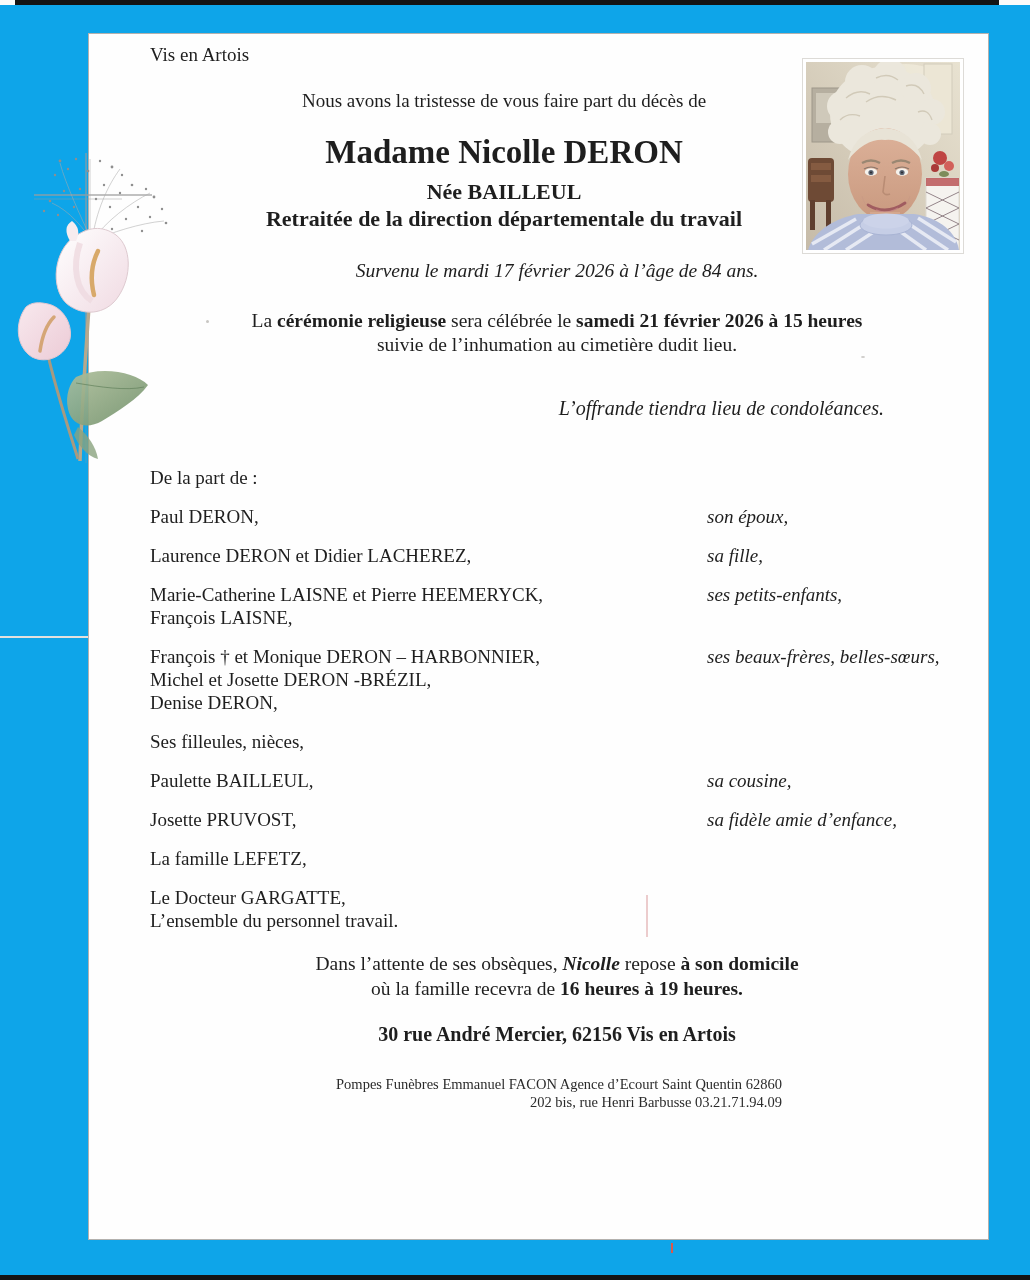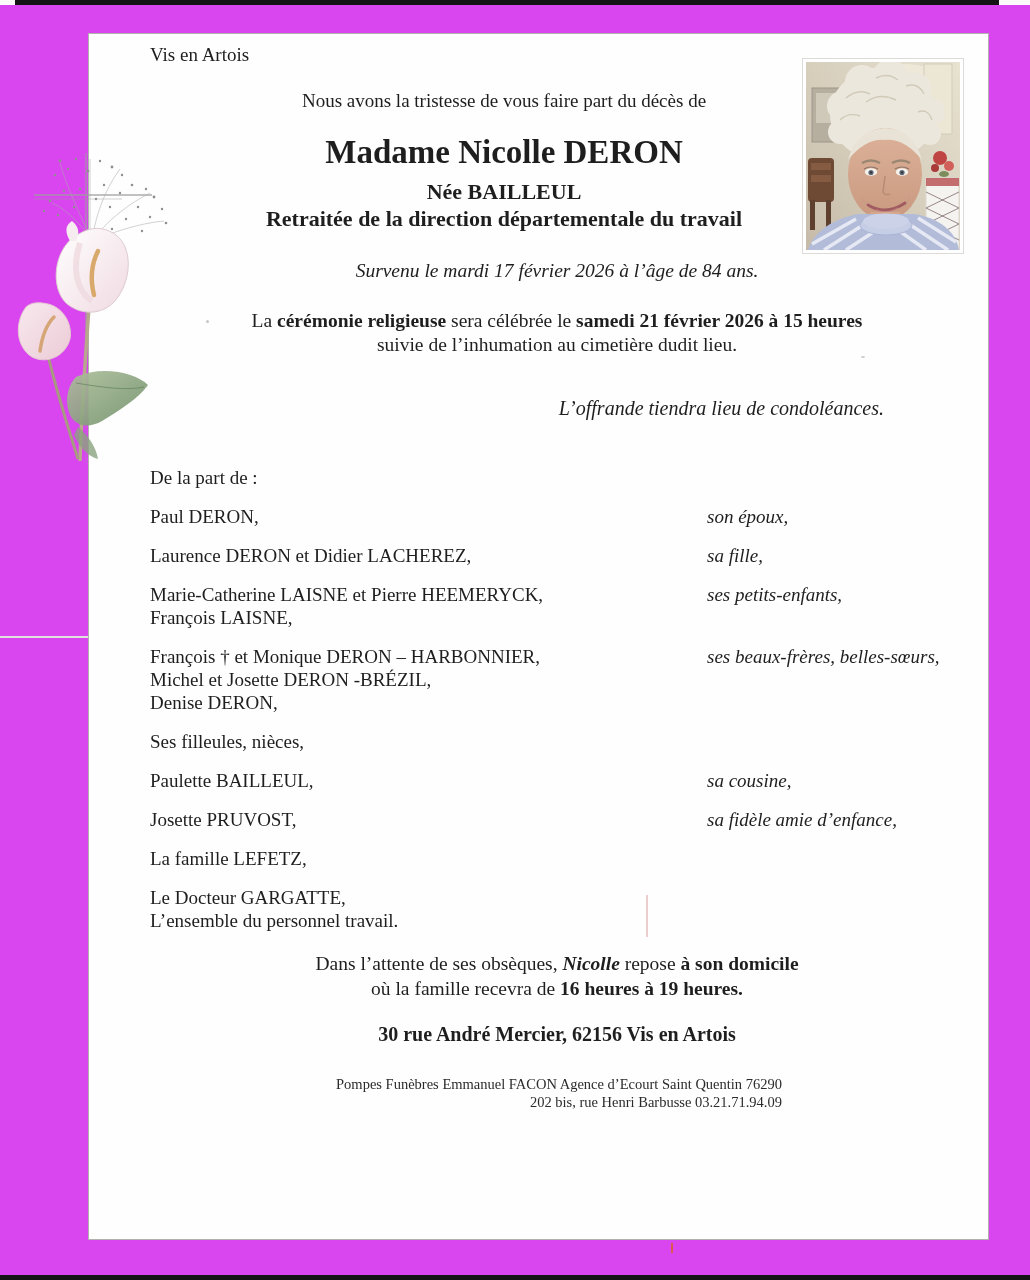--- a/index.html
+++ b/index.html
@@ -1,18 +1,18 @@
 <!DOCTYPE html>
 <html lang="fr"><head>
 <meta charset="utf-8">
 <style>
   html,body{margin:0;padding:0;background:#e8e8e6;}
   .page{
     position:relative;width:1030px;height:1280px;margin:0 auto;
-    background:#d946ef;overflow:hidden;
+    background:#0ea5e9;overflow:hidden;
     font-family:"Liberation Serif","DejaVu Serif",serif;
     color:#1e1e1e;
   }
   .scan-strip{position:absolute;left:0;width:100%;background:#141414;}
   .scan-strip.top{top:0;height:5px;background:linear-gradient(90deg,#fbfbfa 0 1.5%,#141414 1.5% 97%,#fbfbfa 97%);}
   .scan-strip.bottom{top:1275px;height:5px;}
   .card{
     position:absolute;left:88px;top:33px;width:901px;height:1207px;
     background:#fefefe;border:1px solid #b3b1ae;box-sizing:border-box;
   }
@@ -329,21 +329,21 @@
     </div>
 
   <div class="center-main closing">
     <div><span>Dans l’attente de ses obsèques, </span><span class="b i">Nicolle</span><span> repose </span><span class="b">à son domicile</span></div>
     <div><span>où la famille recevra de </span><span class="b">16 heures à 19 heures.</span></div>
   </div>
 
   <div class="center-main address">30 rue André Mercier, 62156 Vis en Artois</div>
 
   <div class="funeral">
-    <div>Pompes Funèbres Emmanuel FACON Agence d’Ecourt Saint Quentin 76290</div>
+    <div>Pompes Funèbres Emmanuel FACON Agence d’Ecourt Saint Quentin 62860</div>
     <div>202 bis, rue Henri Barbusse 03.21.71.94.09</div>
   </div>
 
   <div class="artifact a-hline"></div>
   <div class="artifact a-pink"></div>
   <div class="artifact a-red"></div>
   <div class="artifact a-sp1"></div>
   <div class="artifact a-sp2"></div>
 
 </div>

